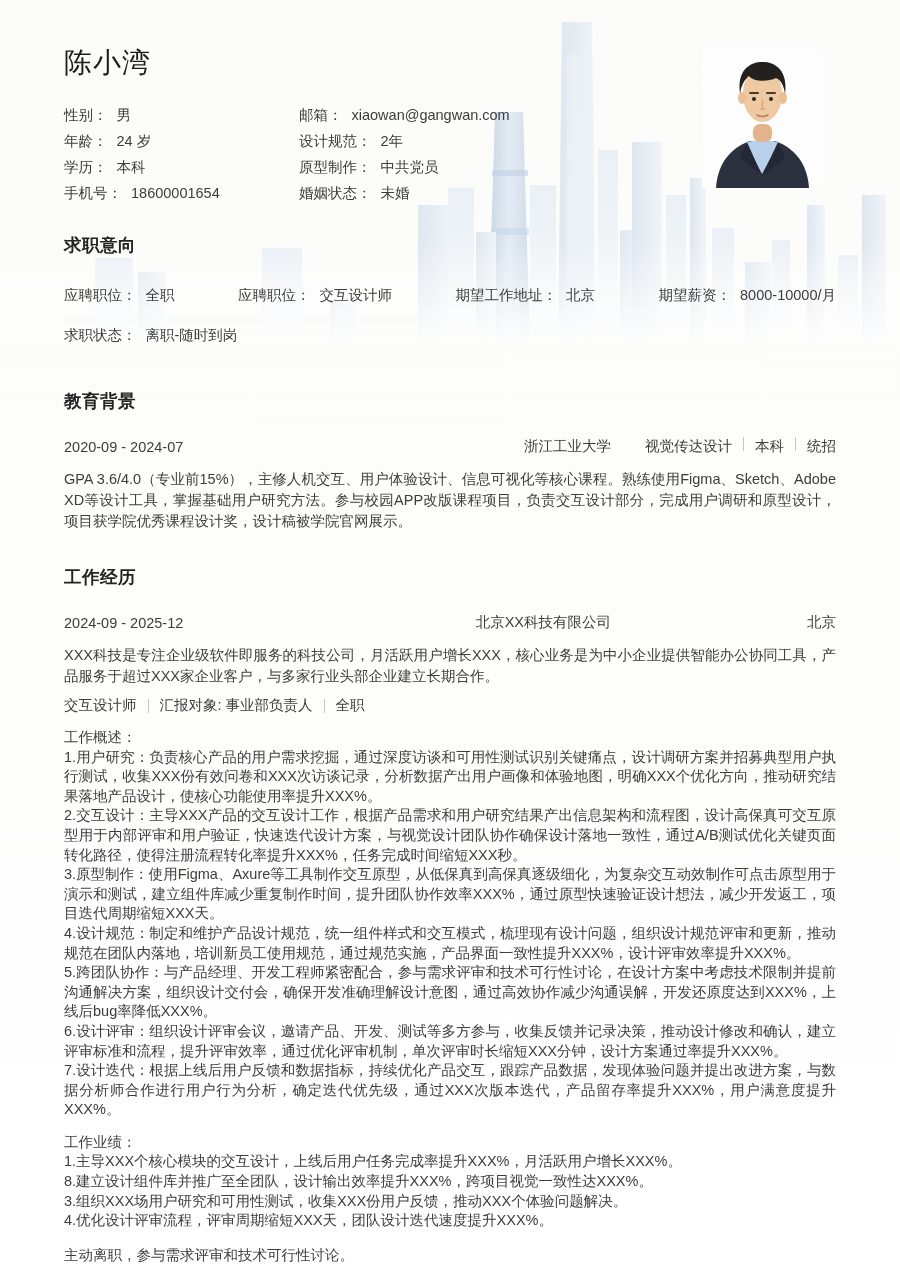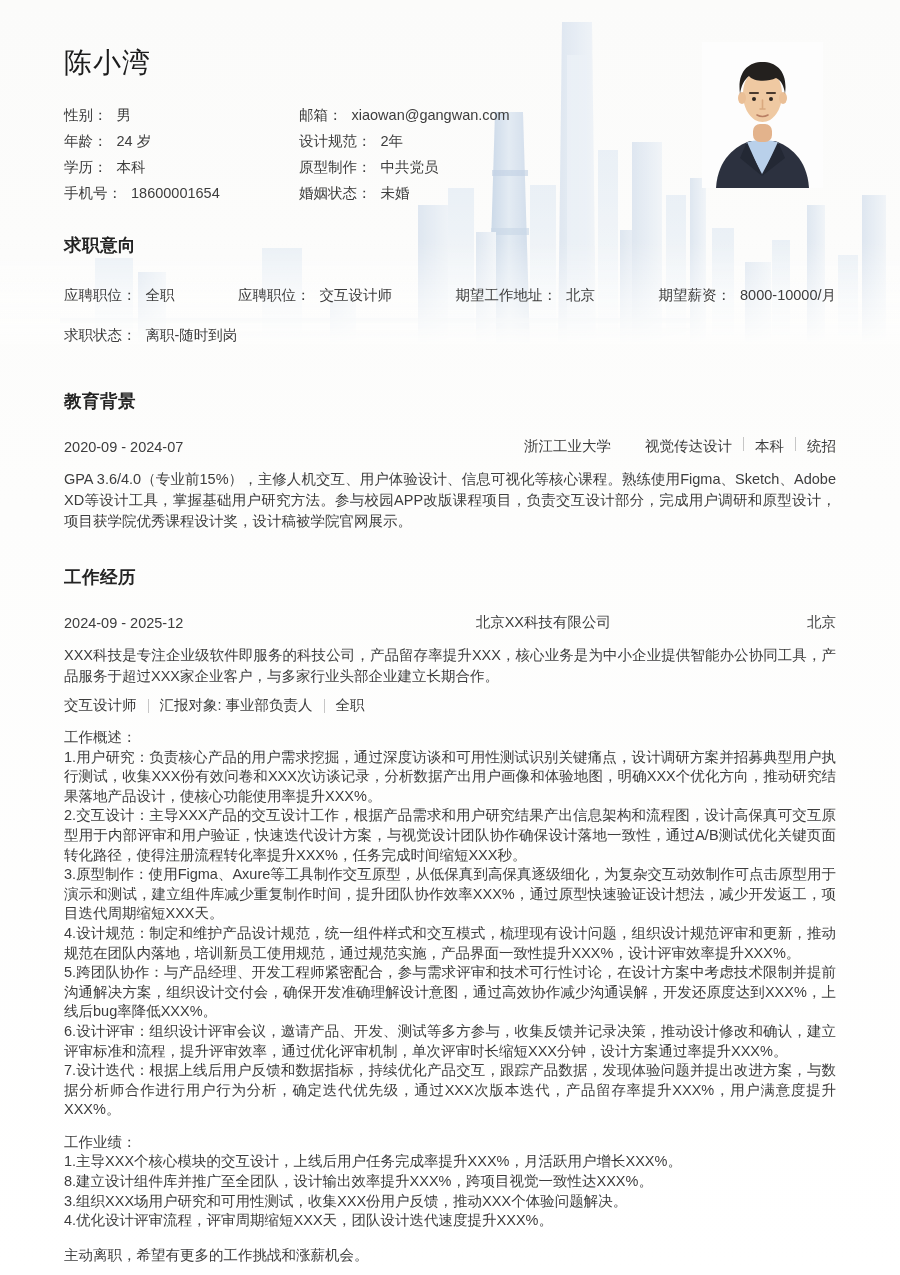--- a/index.html
+++ b/index.html
@@ -209,21 +209,21 @@
       </span>
     </div>
     <div class="para">GPA 3.6/4.0（专业前15%），主修人机交互、用户体验设计、信息可视化等核心课程。熟练使用Figma、Sketch、Adobe XD等设计工具，掌握基础用户研究方法。参与校园APP改版课程项目，负责交互设计部分，完成用户调研和原型设计，项目获学院优秀课程设计奖，设计稿被学院官网展示。</div>
 
     <div class="section-title work-title">工作经历</div>
     <div class="meta-row">
       <span class="meta-left">2024-09 - 2025-12</span>
       <span class="meta-center">北京XX科技有限公司</span>
       <span class="meta-right">北京</span>
     </div>
-    <div class="para">XXX科技是专注企业级软件即服务的科技公司，产品留存率提升XXX，核心业务是为中小企业提供智能办公协同工具，产品服务于超过XXX家企业客户，与多家行业头部企业建立长期合作。</div>
+    <div class="para">XXX科技是专注企业级软件即服务的科技公司，月活跃用户增长XXX，核心业务是为中小企业提供智能办公协同工具，产品服务于超过XXX家企业客户，与多家行业头部企业建立长期合作。</div>
     <div class="position-row">
       <span>交互设计师</span>
         <span class="sep"></span>
         <span>汇报对象: 事业部负责人</span>
         <span class="sep"></span>
         <span>全职</span>
     </div>
 
     <div class="body-block">
       <div>工作概述：</div>
@@ -237,16 +237,16 @@
     </div>
 
     <div class="body-block gap">
       <div>工作业绩：</div>
       <div>1.主导XXX个核心模块的交互设计，上线后用户任务完成率提升XXX%，月活跃用户增长XXX%。</div>
       <div>8.建立设计组件库并推广至全团队，设计输出效率提升XXX%，跨项目视觉一致性达XXX%。</div>
       <div>3.组织XXX场用户研究和可用性测试，收集XXX份用户反馈，推动XXX个体验问题解决。</div>
       <div>4.优化设计评审流程，评审周期缩短XXX天，团队设计迭代速度提升XXX%。</div>
     </div>
 
-    <div class="leave">主动离职，希望有更多的工作挑战和涨薪机会。</div>
+    <div class="leave">主动离职，参与需求评审和技术可行性讨论。</div>
 
   </div>
 </div>
 
 </body></html>

